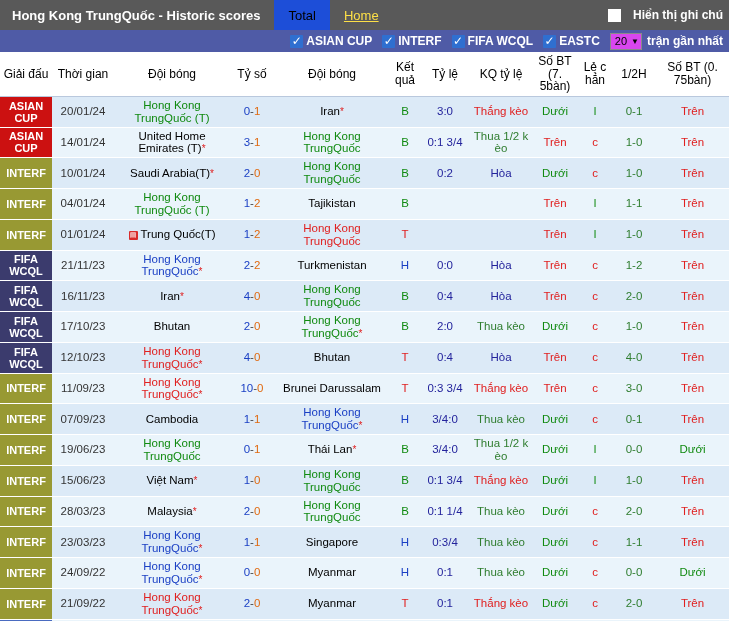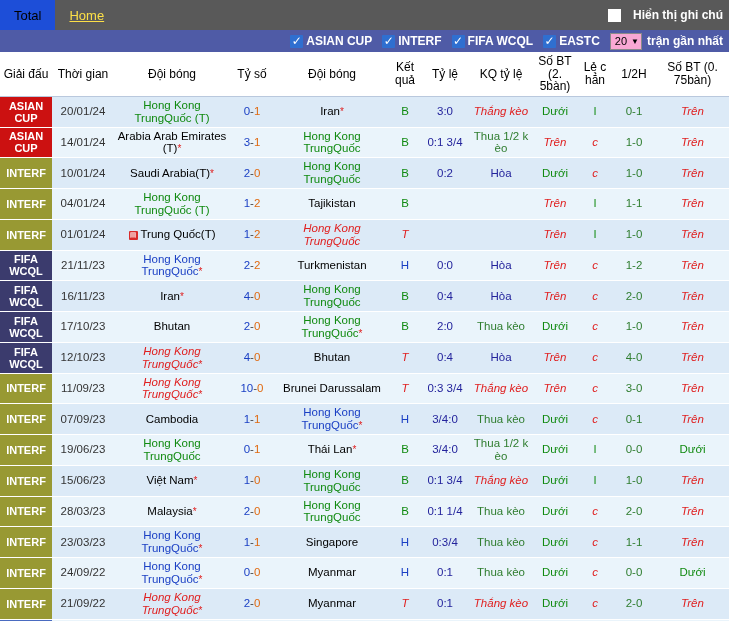--- a/index.html
+++ b/index.html
@@ -37,21 +37,21 @@
   .filterbar{
     height:22px;background:#4f5ba6;display:flex;align-items:center;
     justify-content:flex-end;gap:0;padding-right:6px;
     color:#ffffff;font-size:12px;font-weight:bold;white-space:nowrap;
   }
   .filt{display:flex;align-items:center;gap:3px;margin-left:10px;}
   .tick{color:#ffffff;font-size:12px;line-height:1;
         background:#2f6fd0;width:13px;height:13px;display:inline-flex;
         align-items:center;justify-content:center;border-radius:1px;}
   .numsel{
-    background:#f9a8d4;color:#000;font-size:11px;font-weight:normal;
+    background:#d946ef;color:#000;font-size:11px;font-weight:normal;
     border:1px solid #8a8a8a;height:15px;display:inline-flex;align-items:center;
     padding:0 2px 0 4px;margin:0 5px 0 10px;
   }
   .numsel .car{font-size:8px;margin-left:4px;}
   
   table{border-collapse:collapse;width:729px;table-layout:fixed;}
   thead th{
     background:#ffffff;color:#000;font-size:12px;font-weight:normal;
     text-align:center;padding:3px 1px;vertical-align:middle;
     border-bottom:1px solid #b9c8dd;line-height:1.05;
@@ -62,40 +62,41 @@
     border-bottom:1px solid #ffffff;
   }
   tbody tr.odd td{background:#dceaf7;}
   tbody tr.even td{background:#eaf4fb;}
   td.badge{
     padding:0;color:#ffffff;font-size:11px;font-weight:bold;
     line-height:1.1;text-align:center;
   }
   
   .t-green{color:#108a10;}
-  .t-red{color:#e02020;font-style:italic;}
+  .t-red{color:#e02020;}
   .t-blue{color:#1a3fc4;}
   .t-black{color:#000000;}
   .t-dgreen{color:#2f7d2f;}
   .t-navy{color:#23239c;}
   .star{color:#e02020;font-size:10px;}
   .vicon{
     display:inline-block;width:9px;height:9px;background:#d92b2b;
     color:#fff;font-size:7px;line-height:9px;text-align:center;
     vertical-align:middle;margin-right:3px;border-radius:1px;
     font-family:"DejaVu Sans",sans-serif;
   }
   .sc-l{color:#1a3fc4;}
   .sc-r{color:#e06a10;}
   .sc-sep{color:#444;}
 </style>
 </head>
 <body>
 
 <div class="topbar">
+  <div class="topbar-title">Hong Kong TrungQuốc - Historic scores</div>
   <div class="tab active">
     <span>Total</span>
   </div>
   <div class="tab link">
     <span>Home</span>
   </div>
   <div class="topbar-right">
     <span class="chk"></span>
     <span>Hiển thị ghi chú</span>
   </div>
@@ -143,21 +144,21 @@
   <thead>
     <tr>
       <th>Giải đấu</th>
       <th>Thời gian</th>
       <th>Đội bóng</th>
       <th>Tỷ số</th>
       <th>Đội bóng</th>
       <th>Kết quả</th>
       <th>Tỷ lệ</th>
       <th>KQ tỷ lệ</th>
-      <th>Số BT (2. 5bàn)</th>
+      <th>Số BT (7. 5bàn)</th>
       <th>Lẻ c hẳn</th>
       <th>1/2H</th>
       <th>Số BT (0. 75bàn)</th>
     </tr>
   </thead>
   <tbody id="tbody">
       <tr class="odd">
         <td class="badge" style="background: rgb(204, 17, 17);">ASIAN CUP</td>
         <td style="color: rgb(51, 51, 51);">20/01/24</td>
         <td><span class="t-green">Hong Kong TrungQuốc (T)</span></td>
@@ -167,21 +168,21 @@
         <td><span class="t-navy">3:0</span></td>
         <td><span class="t-red">Thắng kèo</span></td>
         <td><span class="t-green">Dưới</span></td>
         <td><span class="t-green">l</span></td>
         <td><span class="t-dgreen">0-1</span></td>
         <td><span class="t-red">Trên</span></td>
       </tr>
       <tr class="even">
         <td class="badge" style="background: rgb(204, 17, 17);">ASIAN CUP</td>
         <td style="color: rgb(51, 51, 51);">14/01/24</td>
-        <td><span class="t-black">Arabia Arab Emirates (T)</span><span class="star">*</span></td>
+        <td><span class="t-black">United Home Emirates (T)</span><span class="star">*</span></td>
         <td><span class="sc-l">3</span><span class="sc-sep">-</span><span class="sc-r">1</span></td>
         <td><span class="t-green">Hong Kong TrungQuốc</span></td>
         <td><span class="t-green">B</span></td>
         <td><span class="t-navy">0:1 3/4</span></td>
         <td><span class="t-dgreen">Thua 1/2 k èo</span></td>
         <td><span class="t-red">Trên</span></td>
         <td><span class="t-red">c</span></td>
         <td><span class="t-dgreen">1-0</span></td>
         <td><span class="t-red">Trên</span></td>
       </tr>

